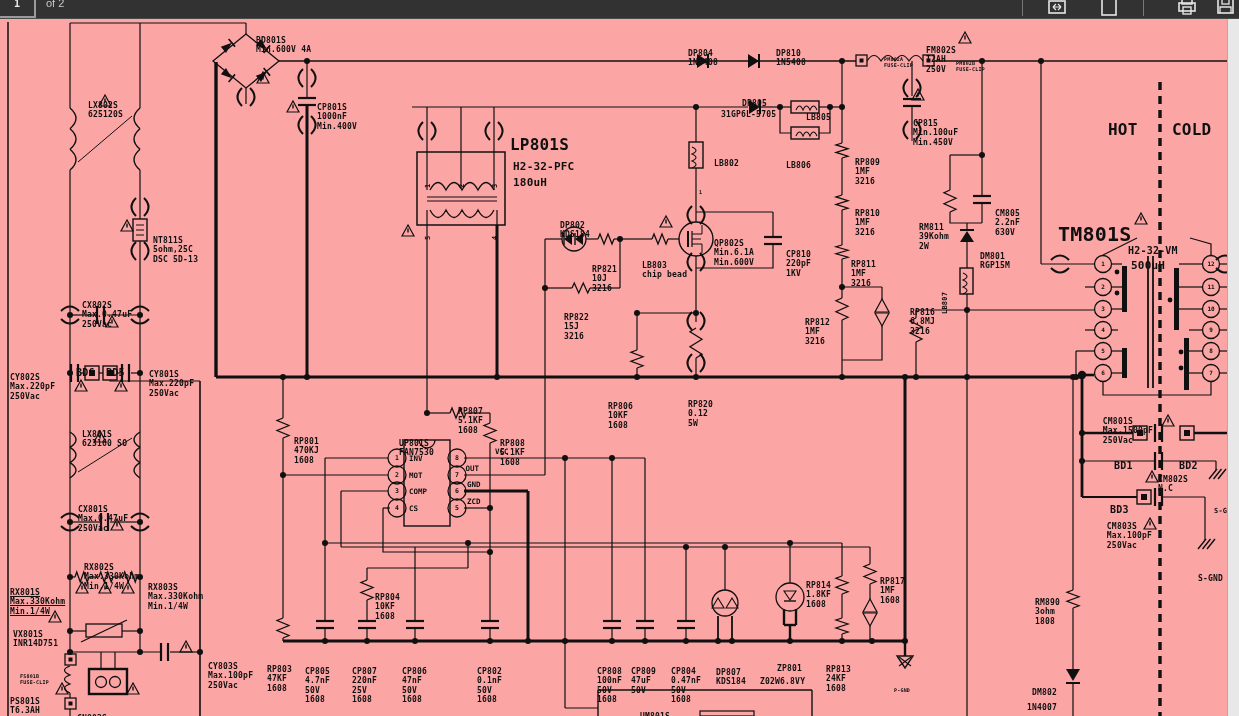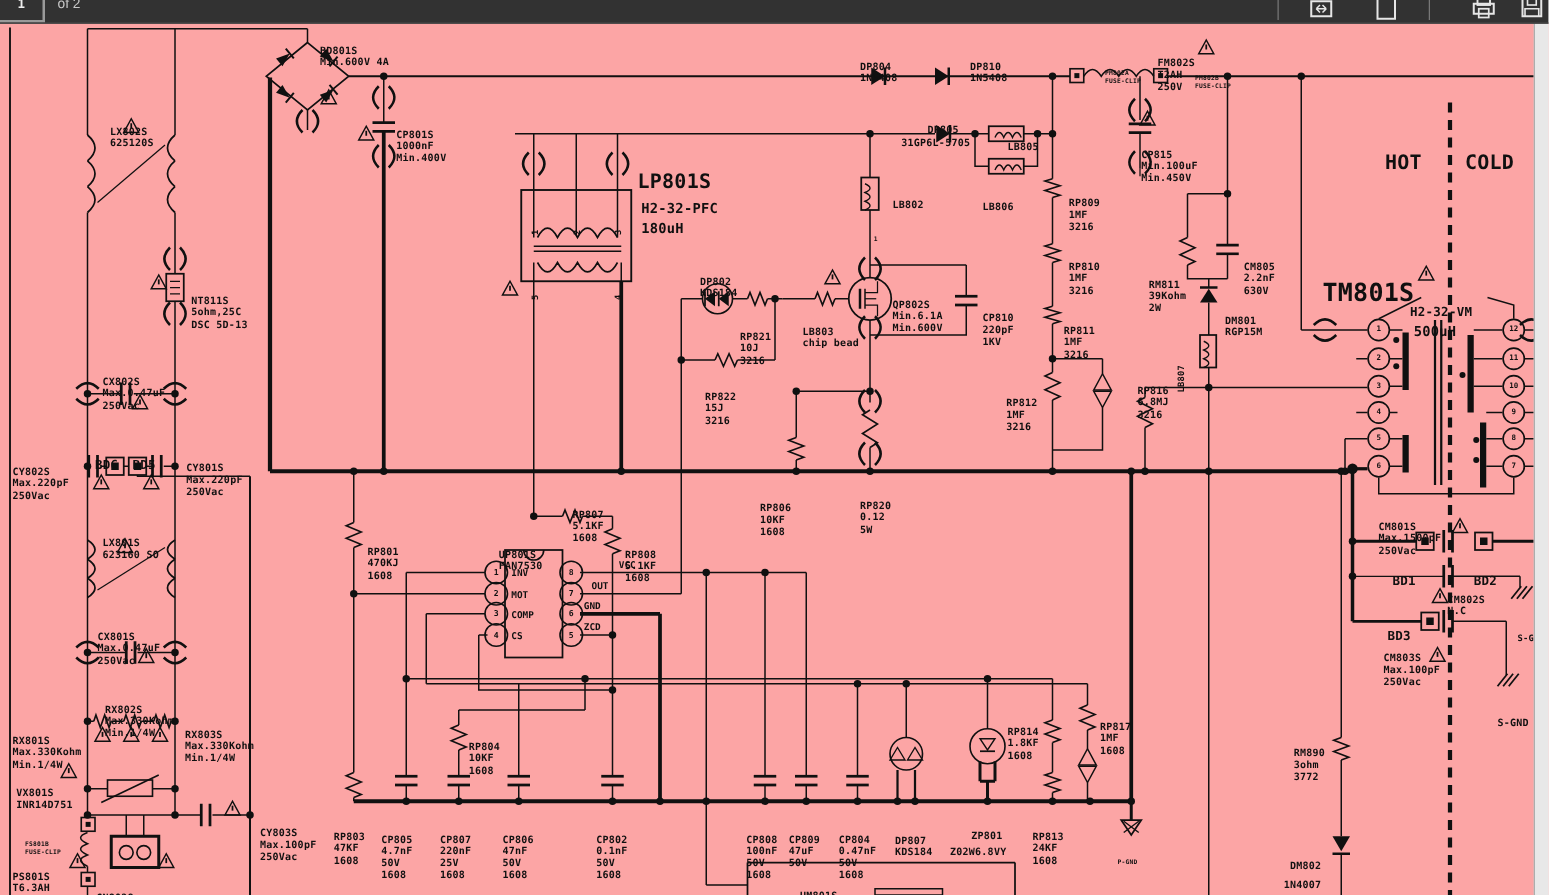--- a/index.html
+++ b/index.html
@@ -649,21 +649,21 @@
 Max.220pF
 250Vac</div>
       <div class="lbl" style="left: 82px; top: 412px;">LX801S
 623160 SO</div>
       <div class="lbl" style="left: 78px; top: 487px;">CX801S
 Max.0.47uF
 250Vac</div>
       <div class="lbl" style="left: 84px; top: 545px;">RX802S
 Max.330Kohm
 Min.1/4W</div>
-      <div class="lbl" style="left: 10px; top: 570px;">RX801S
+      <div class="lbl" style="left: 10px; top: 570px; text-decoration: underline;">RX801S
 Max.330Kohm
 Min.1/4W</div>
       <div class="lbl" style="left: 148px; top: 565px;">RX803S
 Max.330Kohm
 Min.1/4W</div>
       <div class="lbl" style="left: 13px; top: 612px;">VX801S
 INR14D751</div>
       <div class="lbl" style="left: 208px; top: 644px;">CY803S
 Max.100pF
 250Vac</div>
@@ -803,21 +803,21 @@
 1.8KF
 1608</div>
       <div class="lbl" style="left: 880px; top: 559px;">RP817
 1MF
 1608</div>
       <div class="lbl" style="left: 640px; top: 694px;">UM801S</div>
       <div class="lbl" style="left: 1032px; top: 670px;">DM802</div>
       <div class="lbl" style="left: 1027px; top: 685px;">1N4007</div>
       <div class="lbl" style="left: 1035px; top: 580px;">RM890
 3ohm
-3772</div>
+1808</div>
       <div class="lbl" style="left: 1153px; top: 399px; transform: translateX(-100%);">CM801S
 Max.1500pF
 250Vac</div>
       <div class="lbl" style="left: 1114px; top: 442px; font-size: 10px;">BD1</div>
       <div class="lbl" style="left: 1179px; top: 442px; font-size: 10px;">BD2</div>
       <div class="lbl" style="left: 1153px; top: 457px; transform: translateX(-100%); margin-left: 35px;">CM802S
 N.C</div>
       <div class="lbl" style="left: 1110px; top: 486px; font-size: 10px;">BD3</div>
       <div class="lbl" style="left: 1152px; top: 504px; transform: translateX(-100%);">CM803S
 Max.100pF
@@ -834,21 +834,21 @@
       <div class="pn" style="width: 34px; text-align: left; left: 409px; top: 436px; font-size: 7.5px;">INV</div>
       <div class="pn" style="left: 390px; top: 453px;">2</div>
       <div class="pn" style="width: 34px; text-align: left; left: 409px; top: 453px; font-size: 7.5px;">MOT</div>
       <div class="pn" style="left: 390px; top: 469px;">3</div>
       <div class="pn" style="width: 34px; text-align: left; left: 409px; top: 469px; font-size: 7.5px;">COMP</div>
       <div class="pn" style="left: 390px; top: 486px;">4</div>
       <div class="pn" style="width: 34px; text-align: left; left: 409px; top: 486px; font-size: 7.5px;">CS</div>
       <div class="pn" style="left: 450px; top: 436px;">8</div>
       <div class="pn" style="width: 34px; text-align: left; left: 467px; top: 429px; font-size: 7.5px; padding-left: 28px;">VCC</div>
       <div class="pn" style="left: 450px; top: 453px;">7</div>
-      <div class="pn" style="width: 34px; text-align: center; left: 463px; top: 446px; font-size: 7.5px;">OUT</div>
+      <div class="pn" style="width: 34px; text-align: right; left: 445px; top: 446px; font-size: 7.5px;">OUT</div>
       <div class="pn" style="left: 450px; top: 469px;">6</div>
       <div class="pn" style="width: 34px; text-align: left; left: 467px; top: 462px; font-size: 7.5px;">GND</div>
       <div class="pn" style="left: 450px; top: 486px;">5</div>
       <div class="pn" style="width: 34px; text-align: left; left: 467px; top: 479px; font-size: 7.5px;">ZCD</div>
       <div class="pn" style="font-size: 6px; left: 1096px; top: 242px;">1</div>
       <div class="pn" style="font-size: 6px; left: 1096px; top: 265px;">2</div>
       <div class="pn" style="font-size: 6px; left: 1096px; top: 287px;">3</div>
       <div class="pn" style="font-size: 6px; left: 1096px; top: 308px;">4</div>
       <div class="pn" style="font-size: 6px; left: 1096px; top: 329px;">5</div>
       <div class="pn" style="font-size: 6px; left: 1096px; top: 351px;">6</div>

